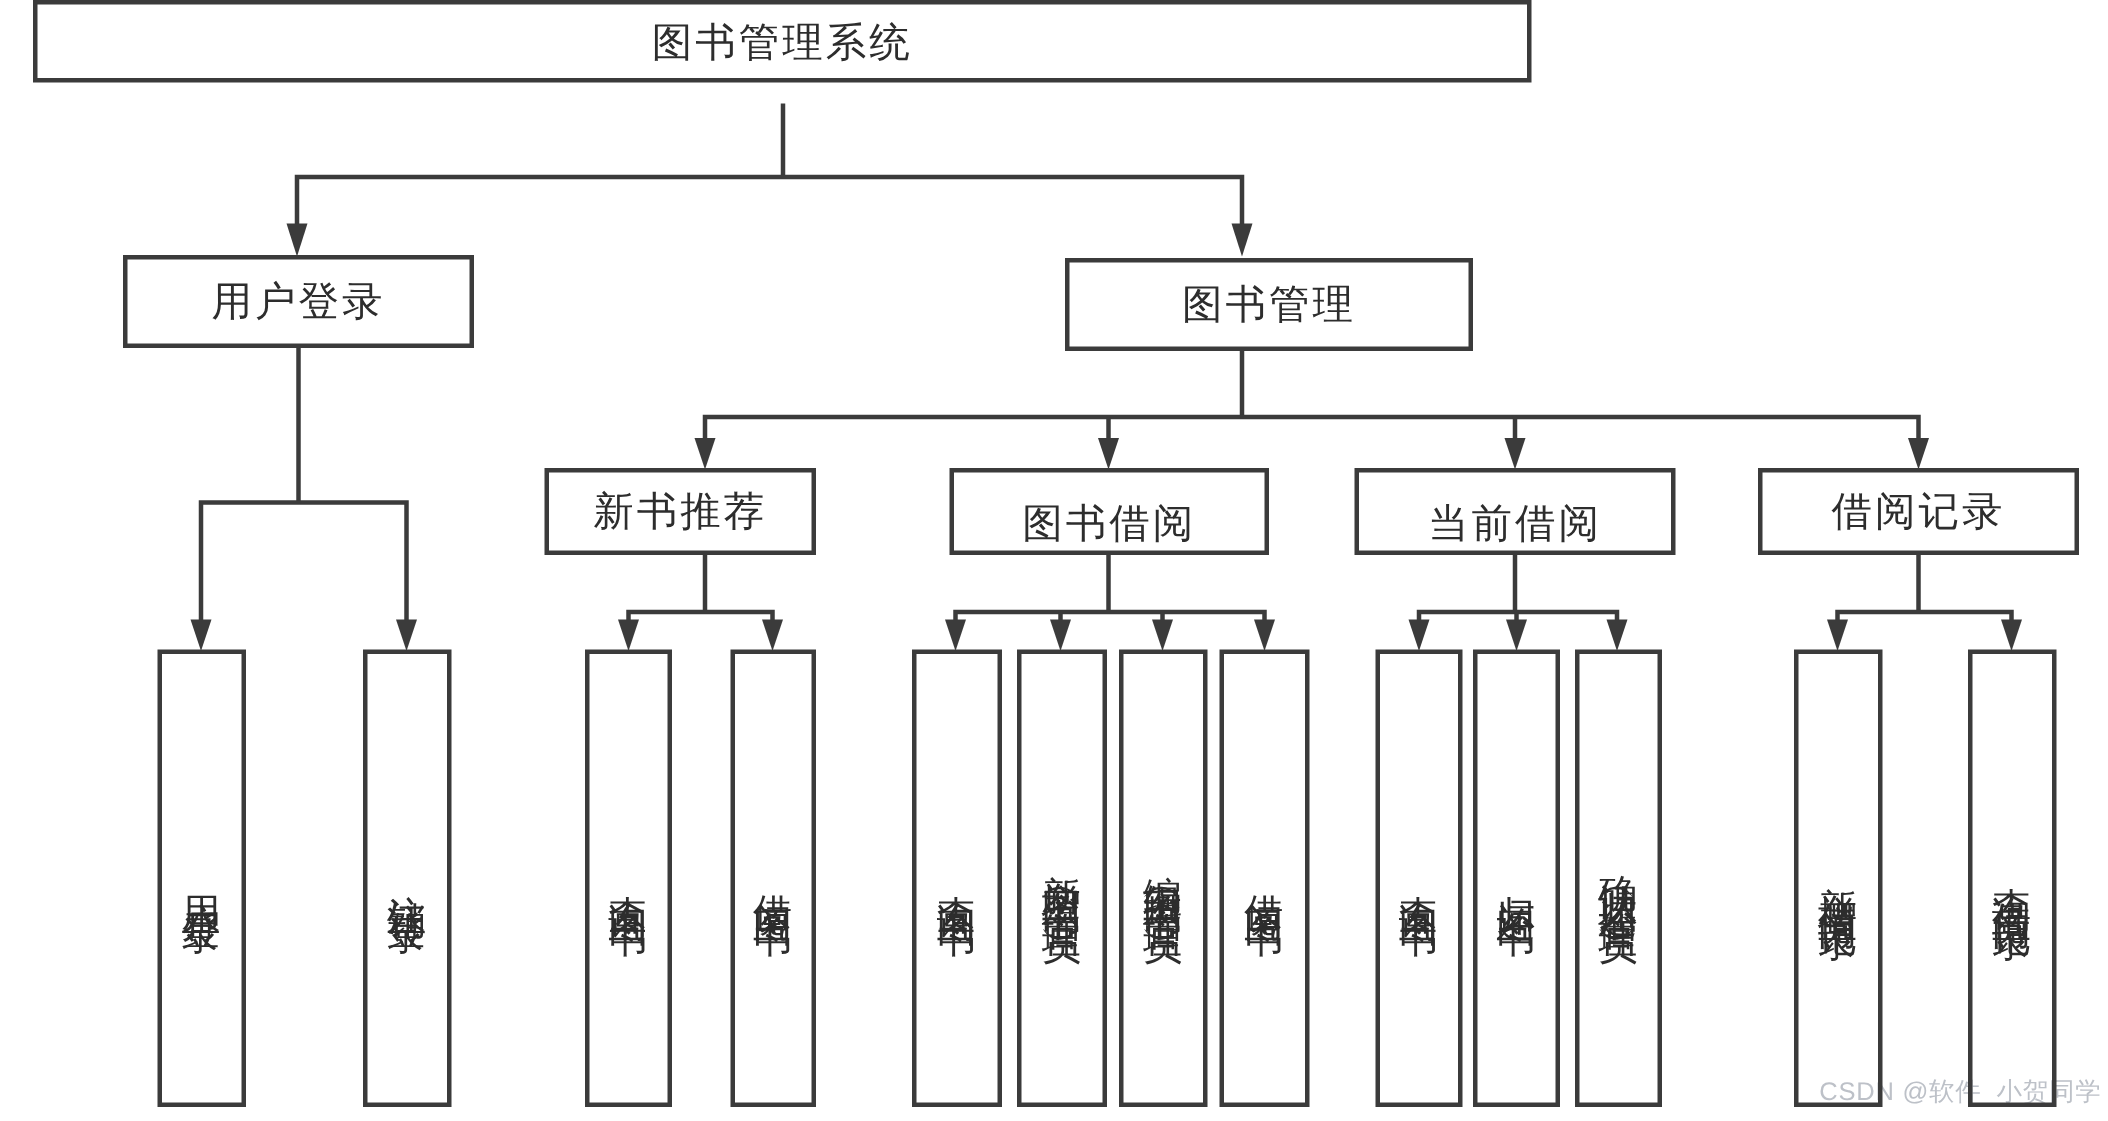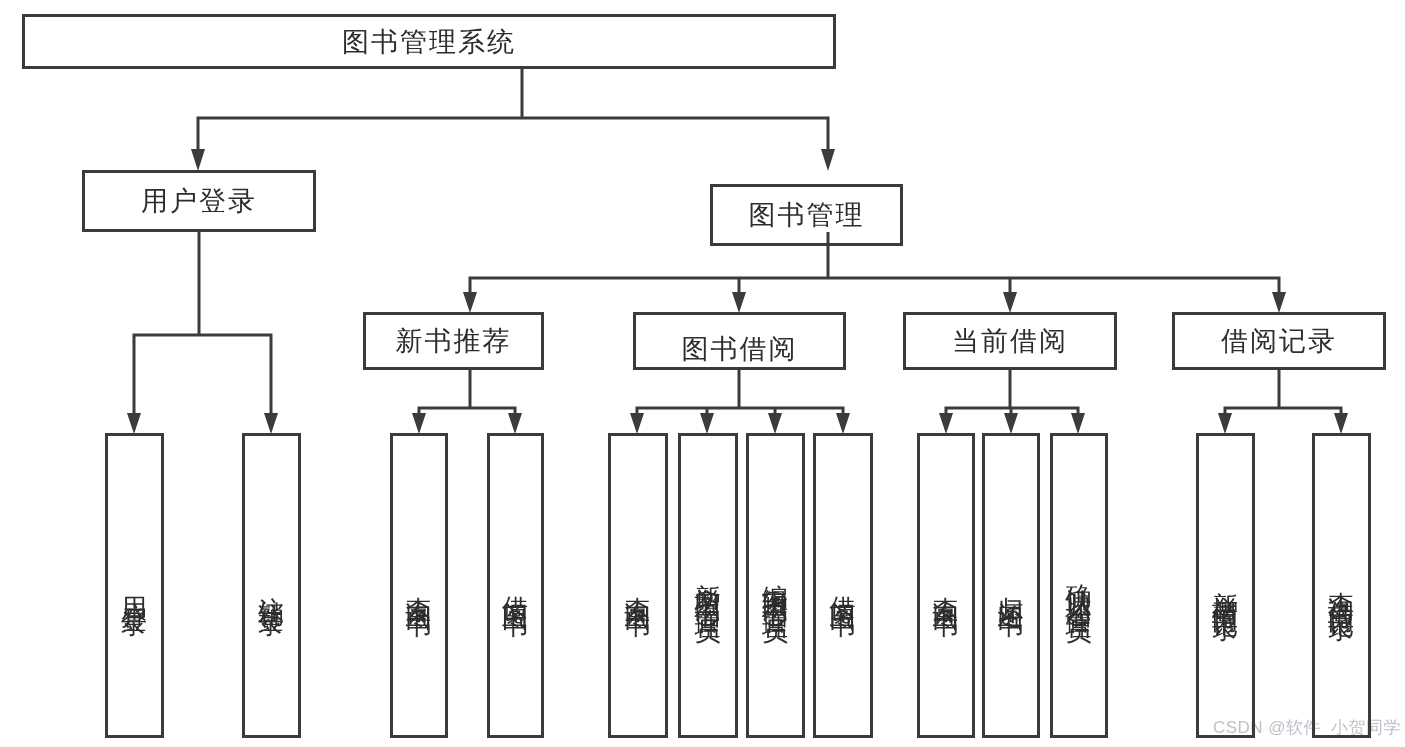--- a/index.html
+++ b/index.html
@@ -113,38 +113,38 @@
       <polygon points="768,413 782,413 775,434"></polygon>
       <polygon points="836,413 850,413 843,434"></polygon>
       <polygon points="939,413 953,413 946,434"></polygon>
       <polygon points="1004,413 1018,413 1011,434"></polygon>
       <polygon points="1071,413 1085,413 1078,434"></polygon>
       <polygon points="1218,413 1232,413 1225,434"></polygon>
       <polygon points="1334,413 1348,413 1341,434"></polygon>
     </g>
   </svg>
 
-  <div class="box h" style="left:22px; top:14px; width:814px; height:55px;font-family:Liberation Serif, serif;">
+  <div class="box h" style="left:22px; top:0; width:999px; height:55px;font-family:Liberation Serif, serif;">
     <span>图书管理系统</span>
   </div>
 
   <div class="box h" style="left:82px; top:170px; width:234px; height:62px;">
     <span>用户登录</span>
   </div>
-  <div class="box h" style="left:710px; top:184px; width:193px; height:62px;">
+  <div class="box h" style="left:710px; top:172px; width:272px; height:62px;">
     <span>图书管理</span>
   </div>
 
   <div class="box h" style="left:363px; top:312px; width:181px; height:58px;">
     <span>新书推荐</span>
   </div>
   <div class="box h" style="left:633px; top:312px; width:213px; height:58px;align-items:flex-end;">
     <span>图书借阅</span>
   </div>
-  <div class="box h" style="left:903px; top:312px; width:214px; height:58px;">
+  <div class="box h" style="left:903px; top:312px; width:214px; height:58px;align-items:flex-end;">
     <span>当前借阅</span>
   </div>
   <div class="box h" style="left:1172px; top:312px; width:214px; height:58px;">
     <span>借阅记录</span>
   </div>
 
   <div class="box v" style="left:105px; top:433px; width:59px; height:305px;">
     <span>用户登录</span>
   </div>
   <div class="box v" style="left:242px; top:433px; width:59px; height:305px;">

